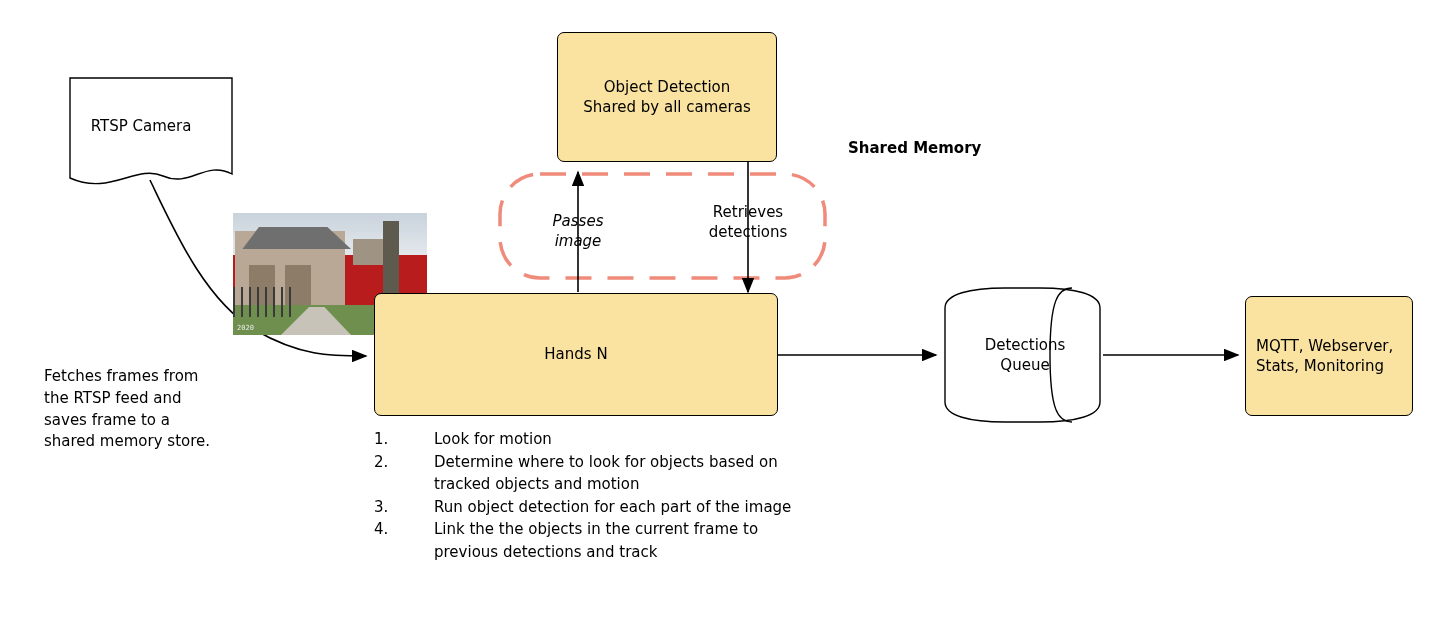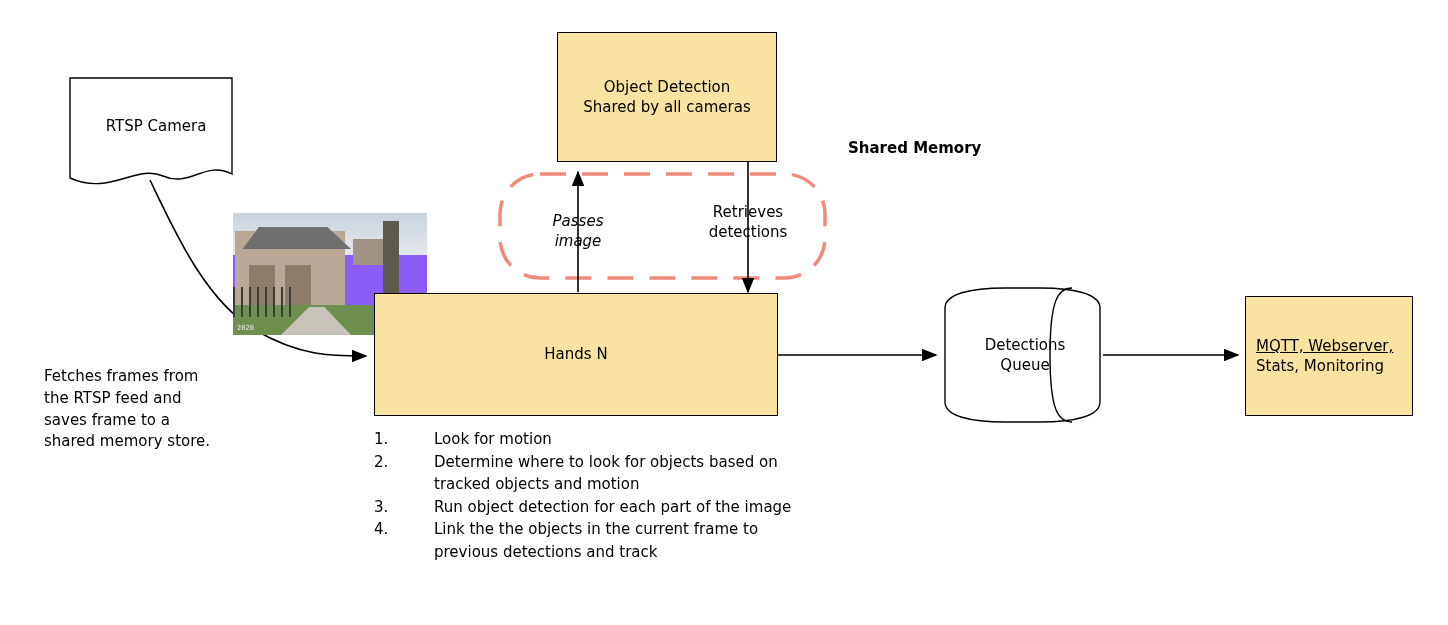--- a/index.html
+++ b/index.html
@@ -19,20 +19,21 @@
     position: absolute;
     left: 0;
     top: 0;
     width: 1448px;
     height: 625px;
     pointer-events: none;
   }
   .node {
     position: absolute;
     box-sizing: border-box;
+    border-radius: 7px;
   }
   .box {
     background: #fae2a0;
     border: 1px solid #000000;
     display: flex;
     flex-direction: column;
     align-items: center;
     justify-content: center;
     text-align: center;
     font-size: 15px;
@@ -106,21 +107,21 @@
   .steps-text {
     flex: 1 1 auto;
   }
   
   .thumb {
     position: absolute;
     width: 194px;
     height: 122px;
     border: 0;
     overflow: hidden;
-    background: #8b5cf6;
+    background: #b91c1c;
   }
   .thumb .sky {
     position: absolute;
     left: 0; top: 0; width: 194px; height: 42px;
     background: linear-gradient(#c9d3dc, #e3e8ec);
   }
   .thumb .house {
     position: absolute;
     left: 2px; top: 18px; width: 110px; height: 78px;
     background: #b9a896;
@@ -198,21 +199,21 @@
     <path d="M748,162 L748,292" fill="none" stroke="#000000" stroke-width="1.6" marker-end="url(#arrow)"></path>
 
     <path d="M778,355 L936,355" fill="none" stroke="#000000" stroke-width="1.6" marker-end="url(#arrow)"></path>
 
     <path d="M945,308 C945,294 970,288 1005,288 L1040,288 C1075,288 1100,294 1100,308 L1100,402 C1100,416 1075,422 1040,422 L1005,422 C970,422 945,416 945,402 Z" fill="#ffffff" stroke="#000000" stroke-width="1.4"></path>
     <path d="M1072,288 C1058,288 1050,300 1050,355 C1050,410 1058,422 1072,422" fill="none" stroke="#000000" stroke-width="1.4"></path>
 
     <path d="M1103,355 L1238,355" fill="none" stroke="#000000" stroke-width="1.6" marker-end="url(#arrow)"></path>
   </svg>
 
-  <div class="node doc-shape" style="left:76px; top:78px;">
+  <div class="node doc-shape" style="left:61px; top:78px;">
     <div class="doc-label">RTSP Camera</div>
   </div>
 
   <div class="node box" style="left:557px; top:32px; width:220px; height:130px;">
     <div>Object Detection</div>
     <div class="sub">Shared by all cameras</div>
   </div>
 
   <div class="thumb" style="left:233px; top:213px;">
     <div class="sky"></div>
@@ -233,21 +234,21 @@
   </div>
 
   <div class="node" style="left:945px; top:295px; width:160px; height:120px;">
     <div class="cyl-label">
       <span>Detections</span>
       <span>Queue</span>
     </div>
   </div>
 
   <div class="node box" style="left:1245px; top:296px; width:168px; height:120px; align-items:flex-start; padding-left:10px;">
-    <div style="text-align:center;text-decoration:underline;">MQTT, Webserver,</div>
+    <div style="text-align:center;">MQTT, Webserver,</div>
     <div style="text-align:center;">Stats, Monitoring</div>
   </div>
 
   <div class="edge-label" style="left:530px; top:212px; width:96px;font-style:italic;">
     <div>Passes</div>
     <div>image</div>
   </div>
 
   <div class="edge-label" style="left:692px; top:203px; width:112px;">
     <div>Retrieves</div>

